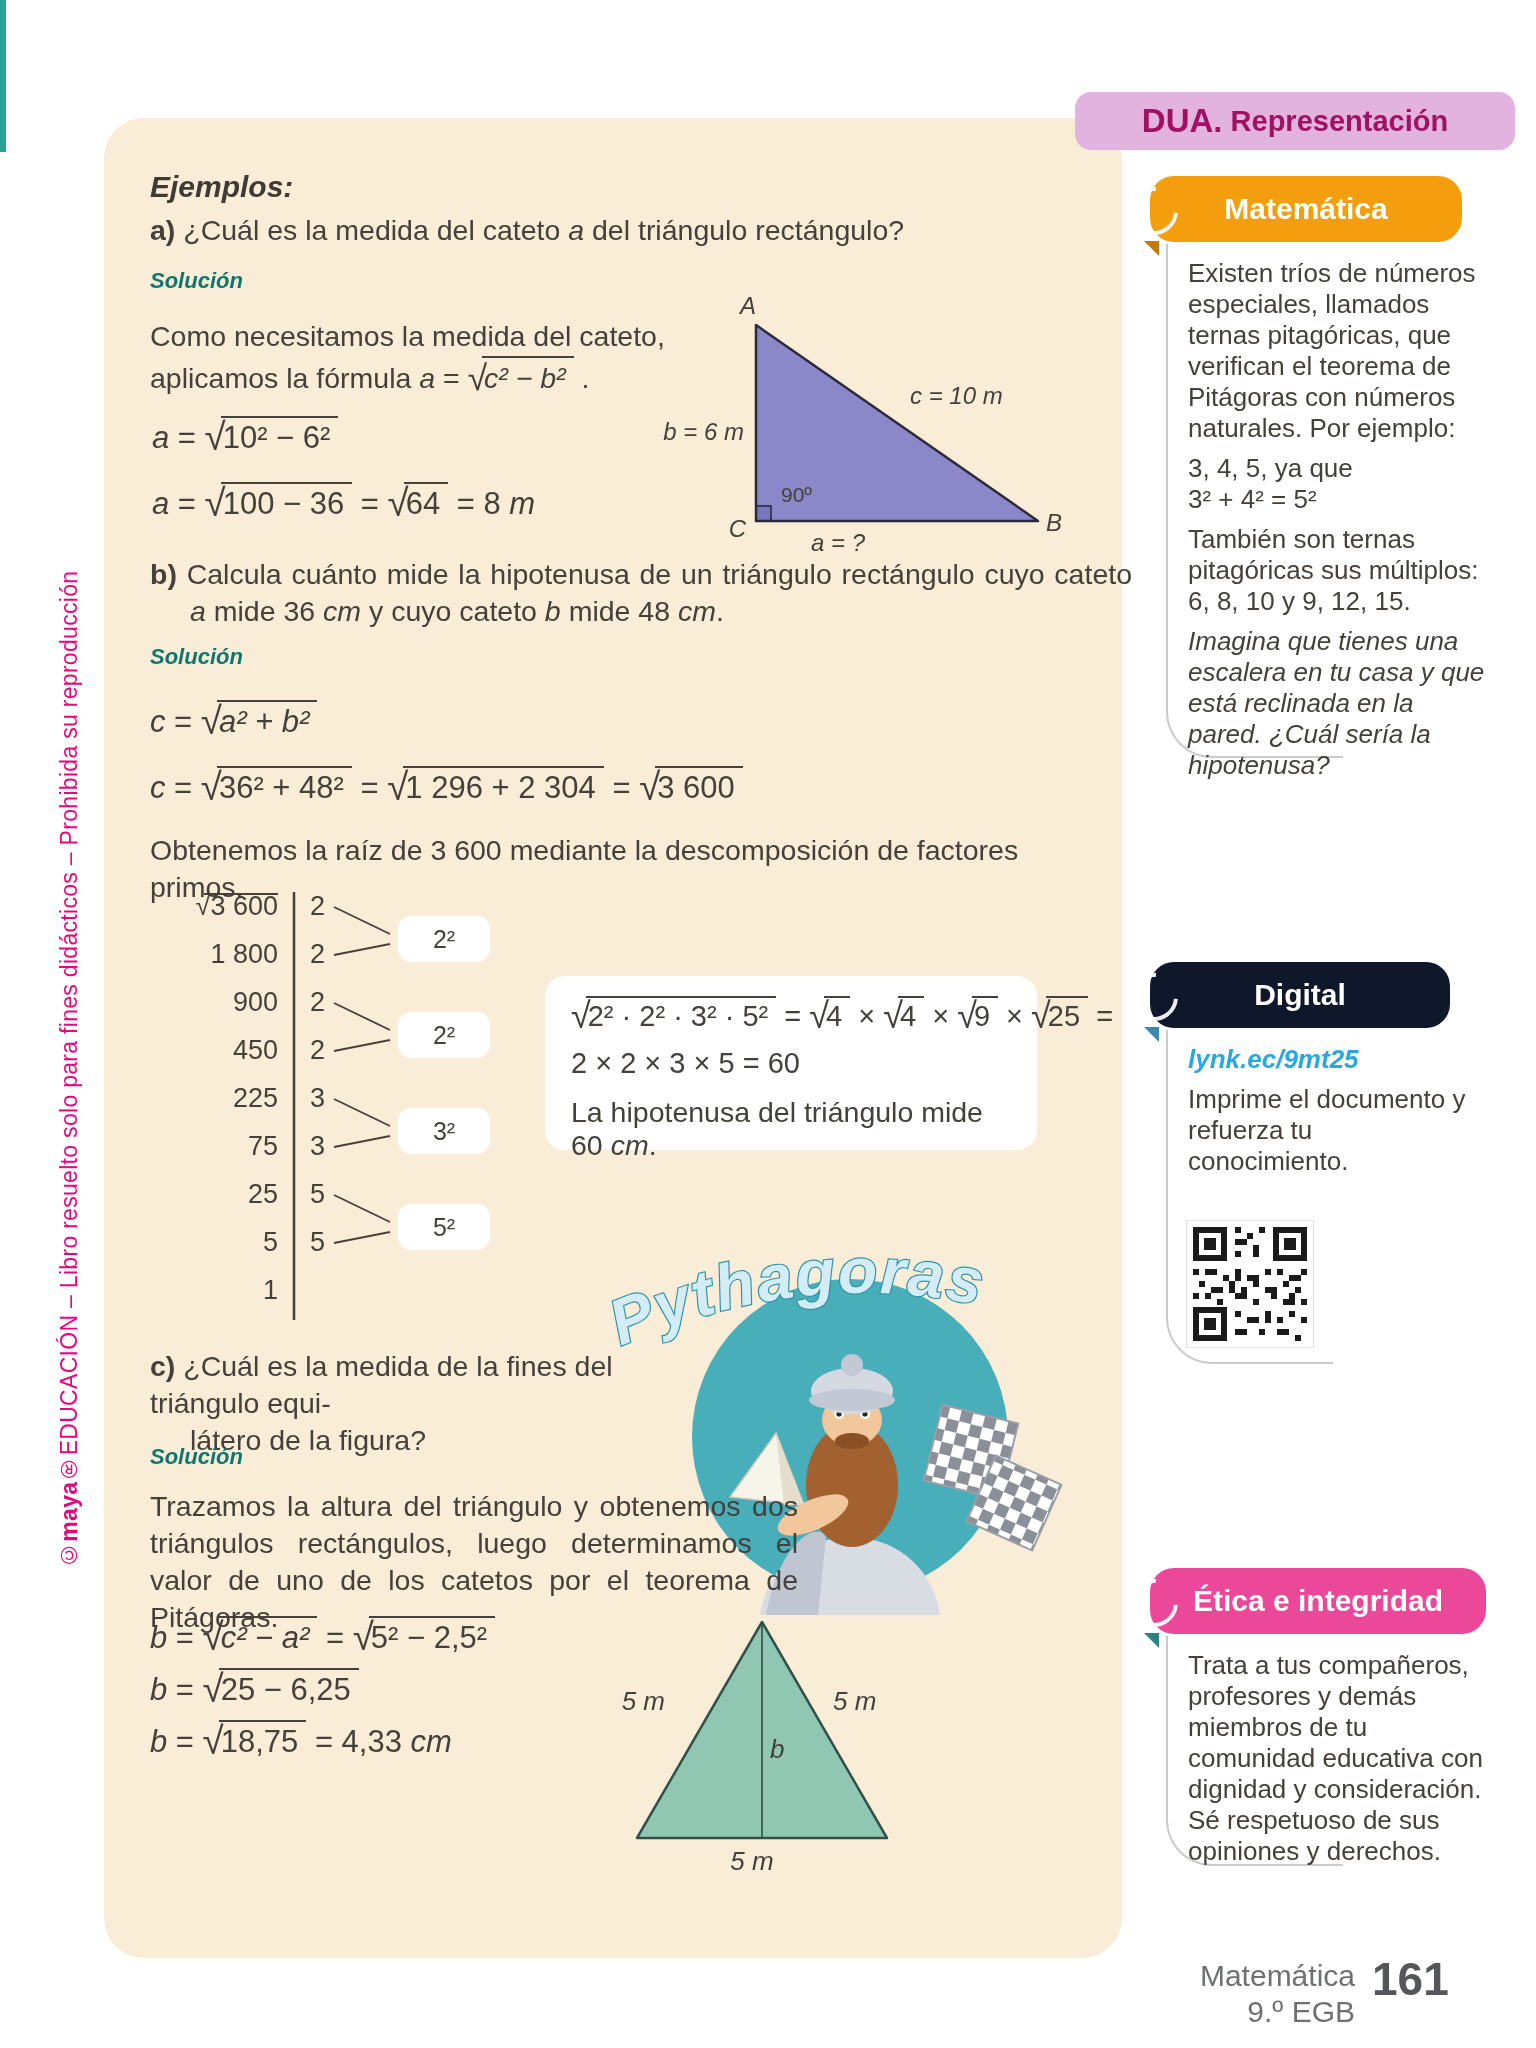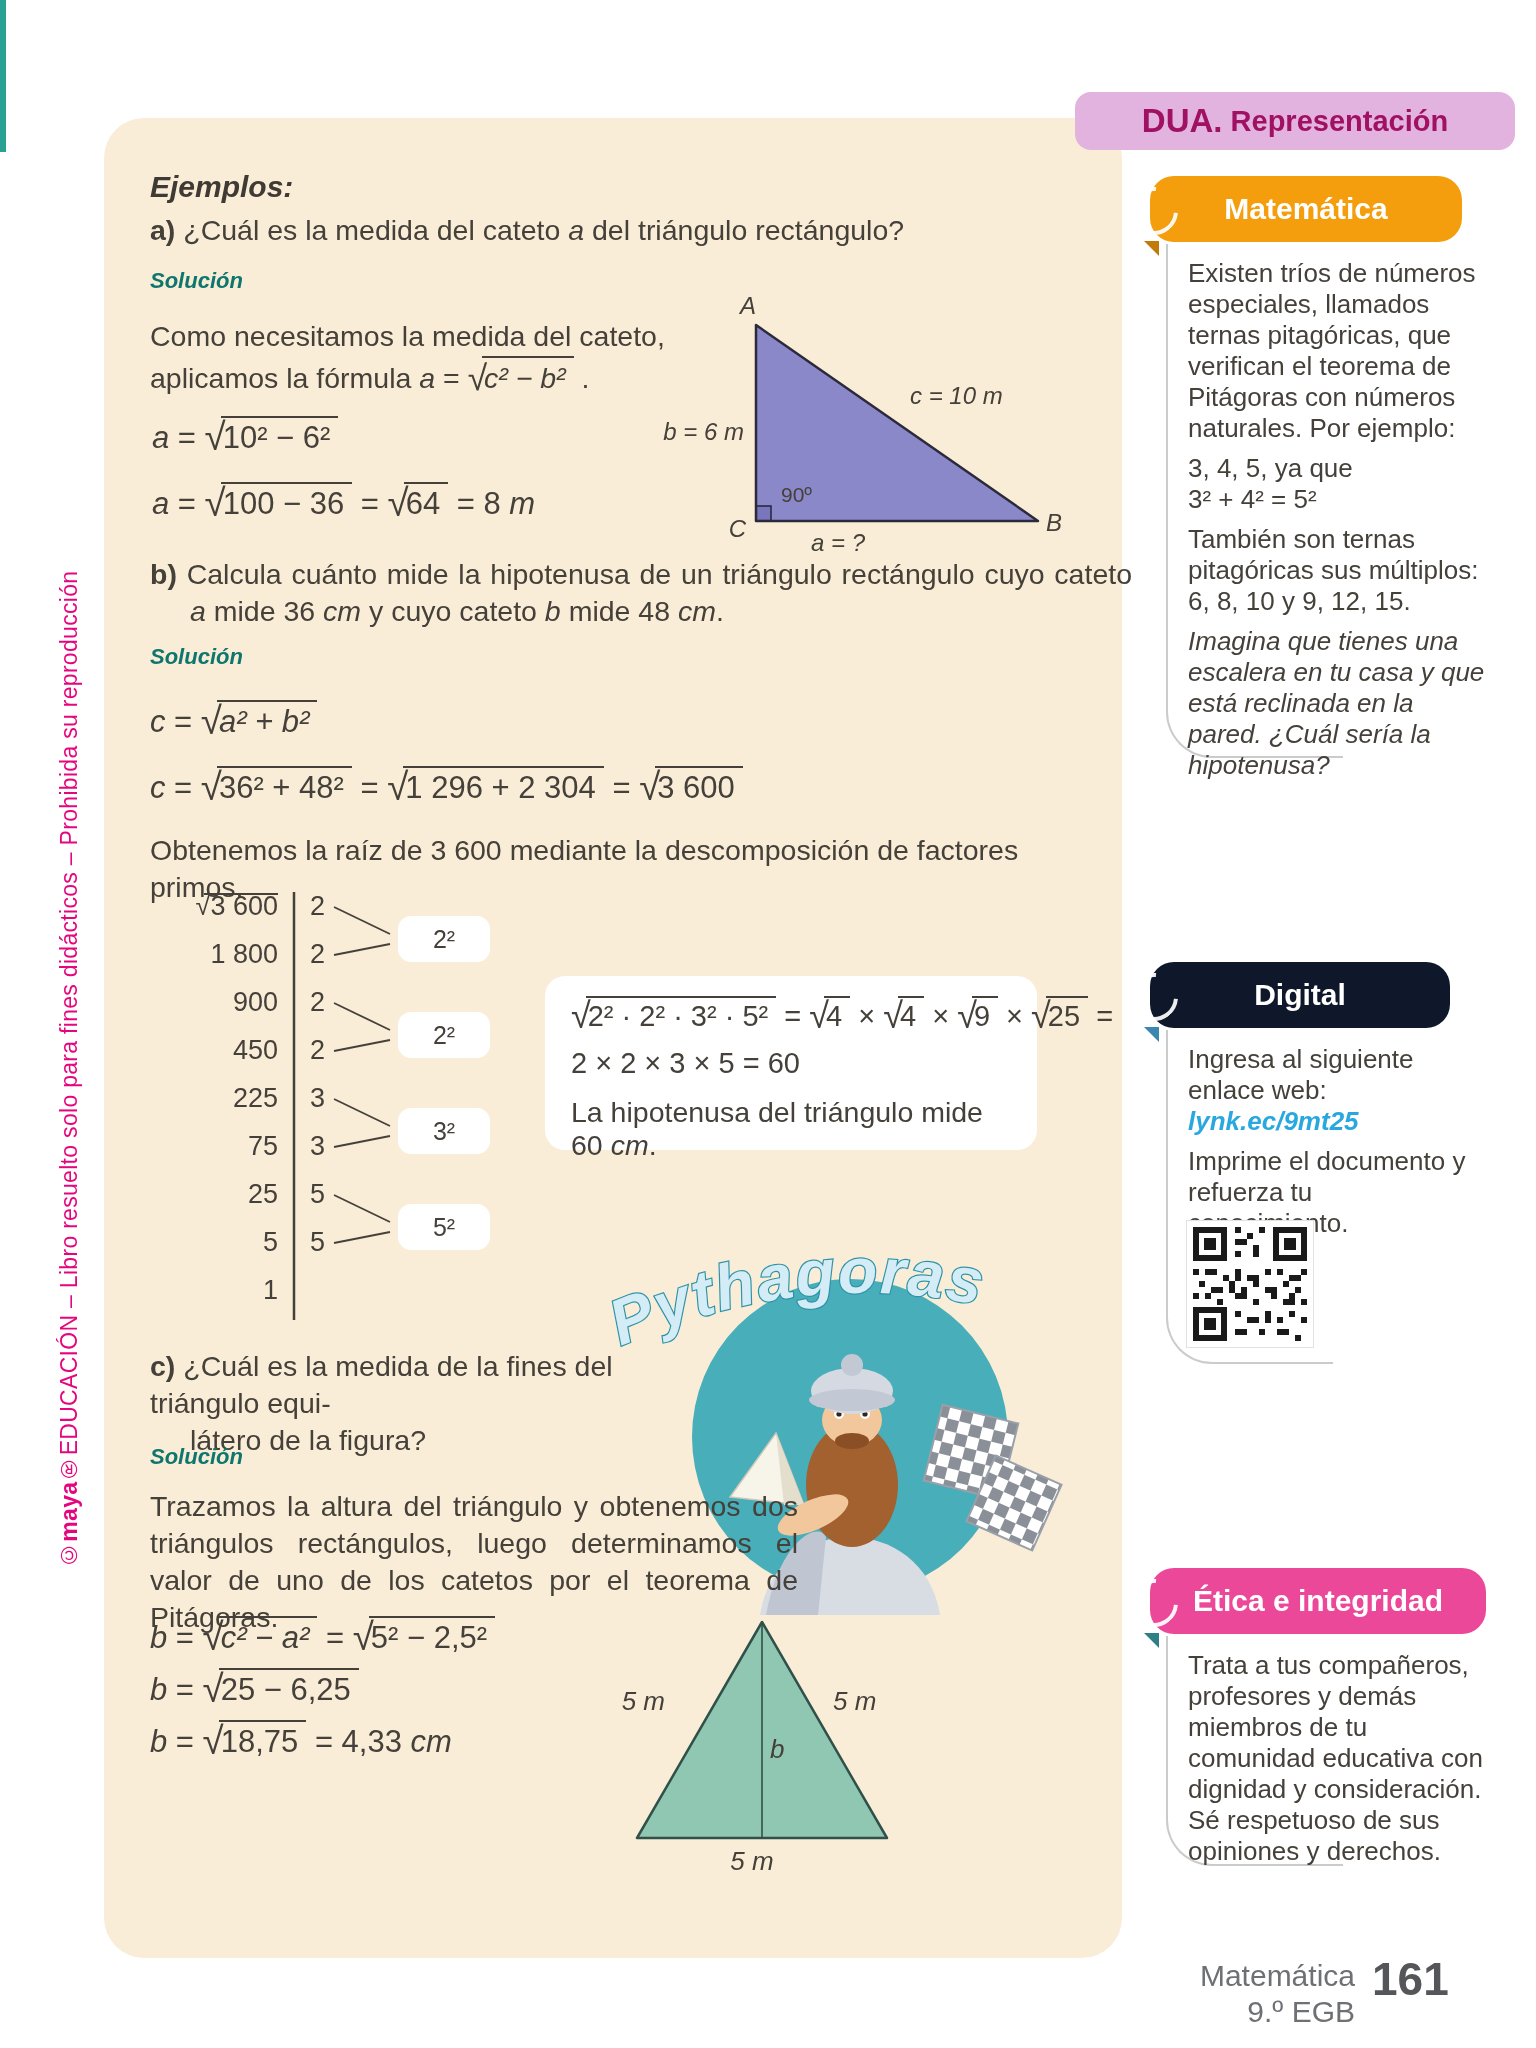--- a/index.html
+++ b/index.html
@@ -267,21 +267,20 @@
   <p class="aside-p it">Imagina que tienes una escalera en tu casa y que está reclinada en la pared. ¿Cuál sería la hipotenusa?</p>
 </div>
 
 <div class="abs chead h-dig">
   <span class="clogo"></span>
   <span class="fold"></span>
   <span>Digital</span>
 </div>
 <div class="abs bline bl-dig"></div>
 <div class="abs aside-body b-dig">
-  <p class="aside-p" style="margin-bottom:0;">Ingresa al siguiente enlace web:</p>
   <a href="#" class="aside-link">lynk.ec/9mt25</a>
   <p class="aside-p">Imprime el documento y refuerza tu conocimiento.</p>
 </div>
 <div class="abs qrbox">
   <svg width="114" height="114" viewBox="0 0 114 114">
     <rect width="114" height="114" fill="#ffffff"></rect>
     <g fill="#1a1a1a">
       <rect x="0" y="0" width="34" height="34"></rect>
         <rect x="6" y="6" width="22" height="22" fill="#fff"></rect>
         <rect x="11" y="11" width="12" height="12"></rect>

